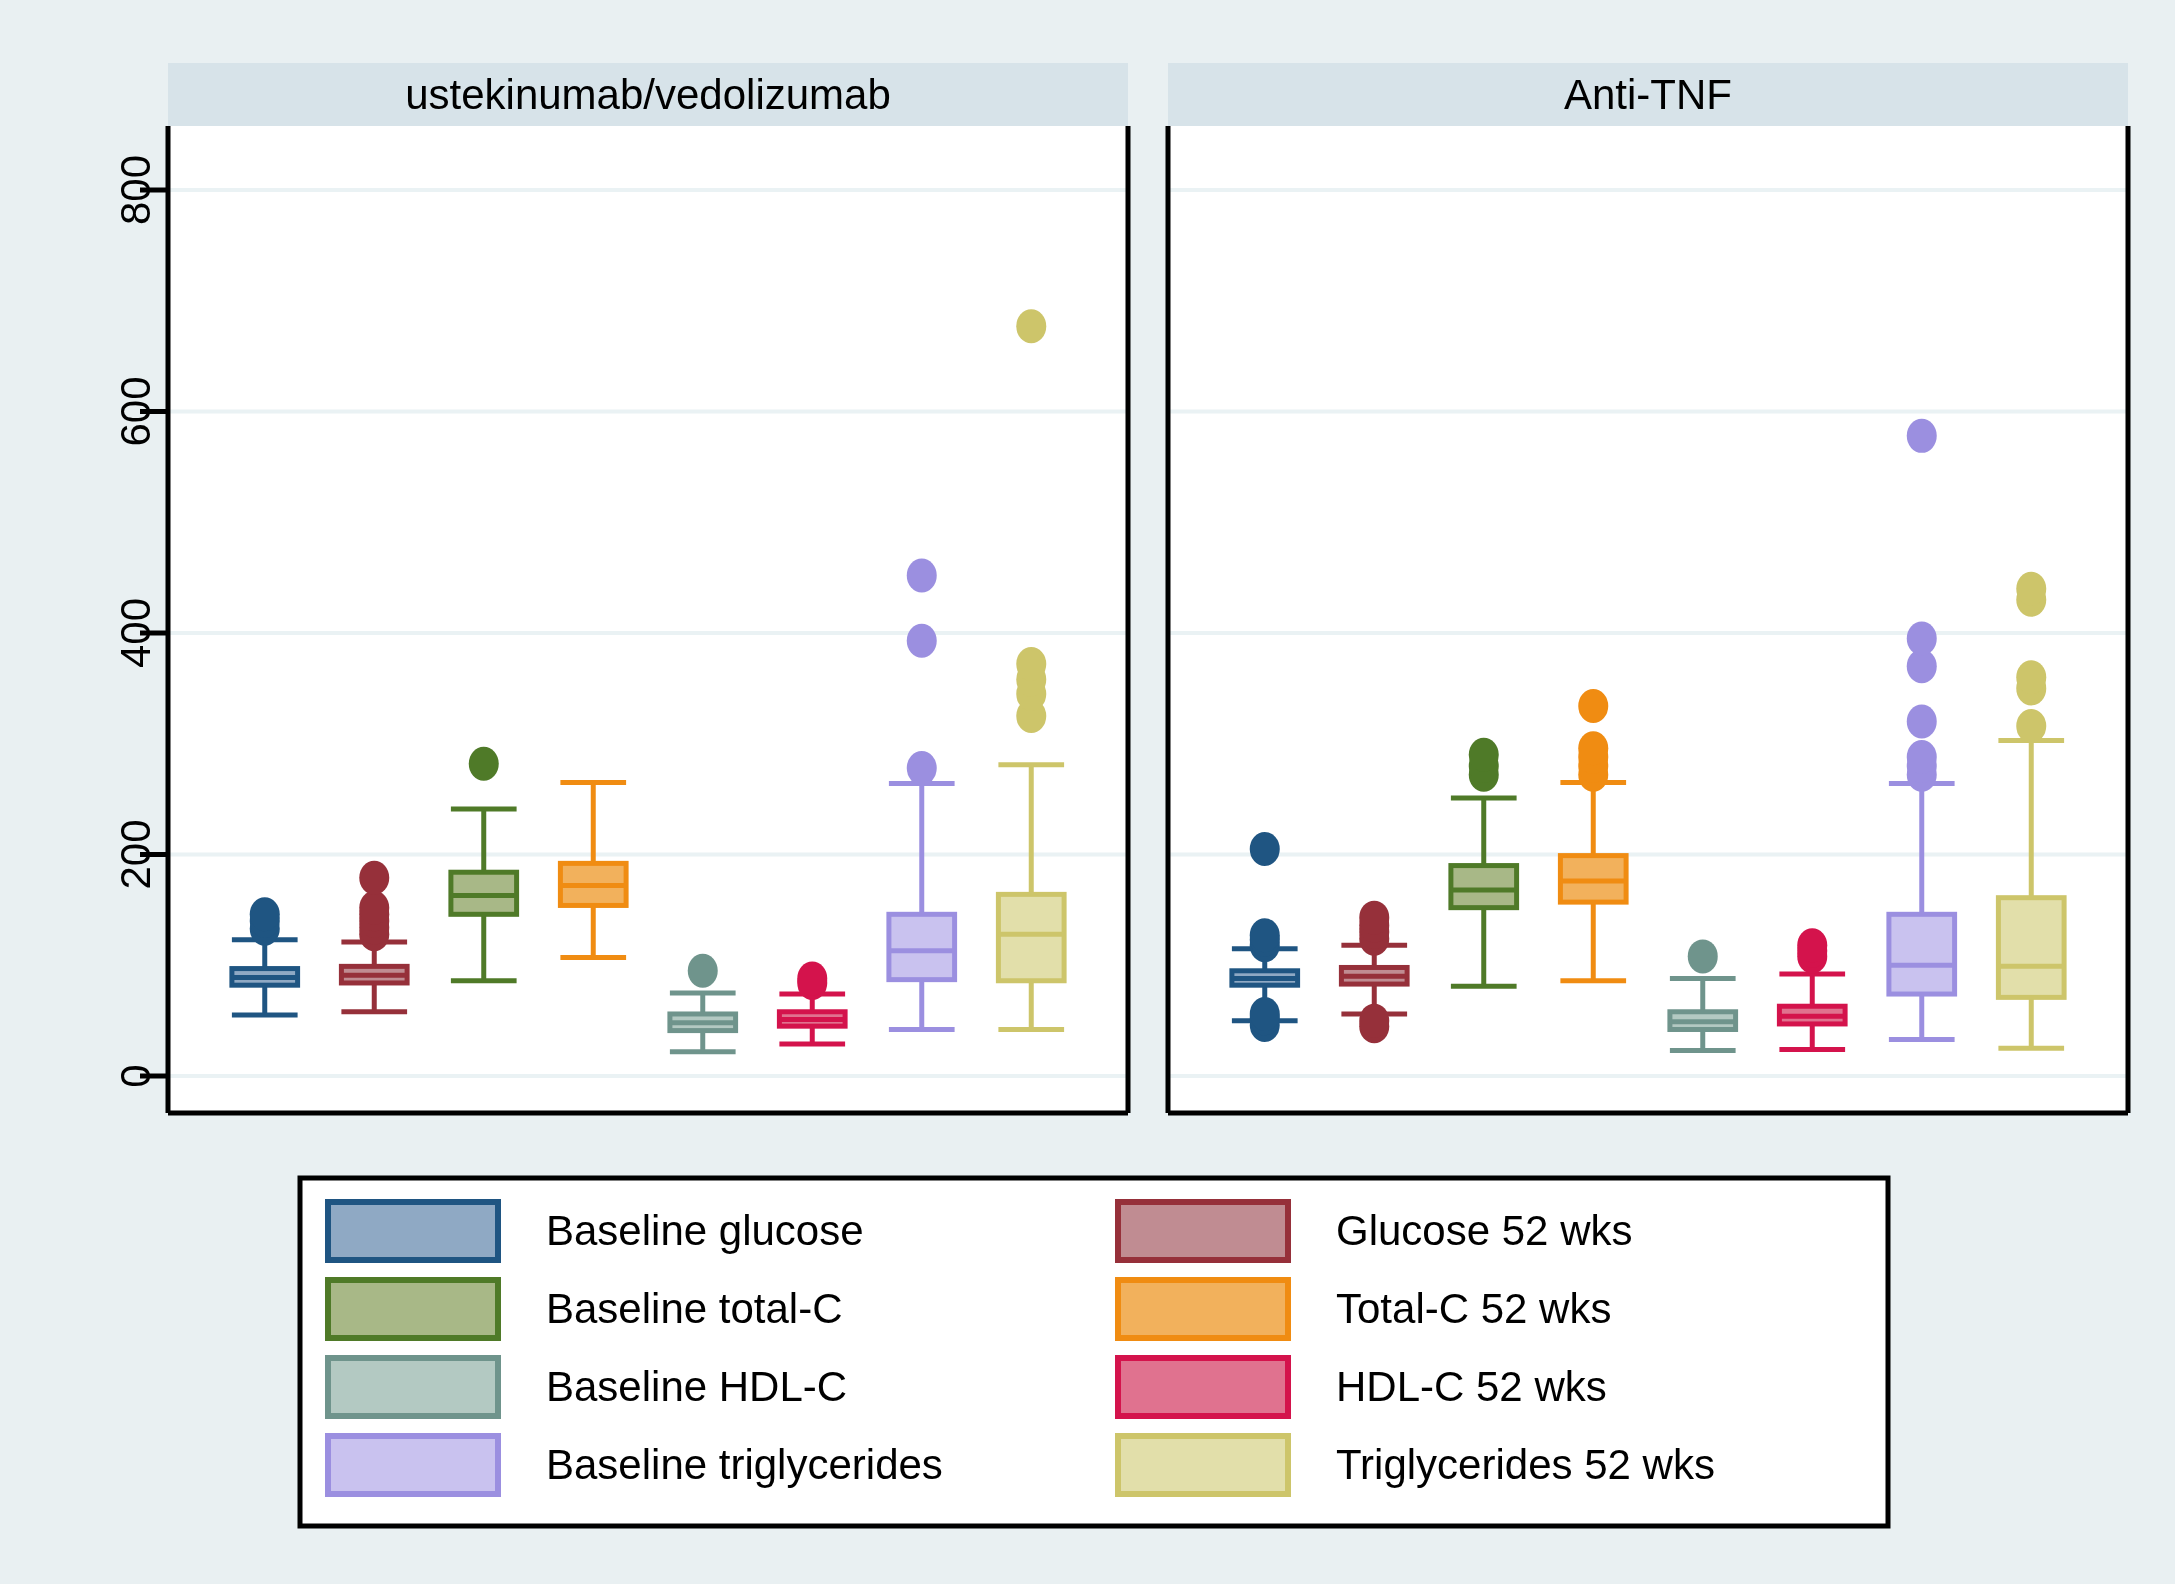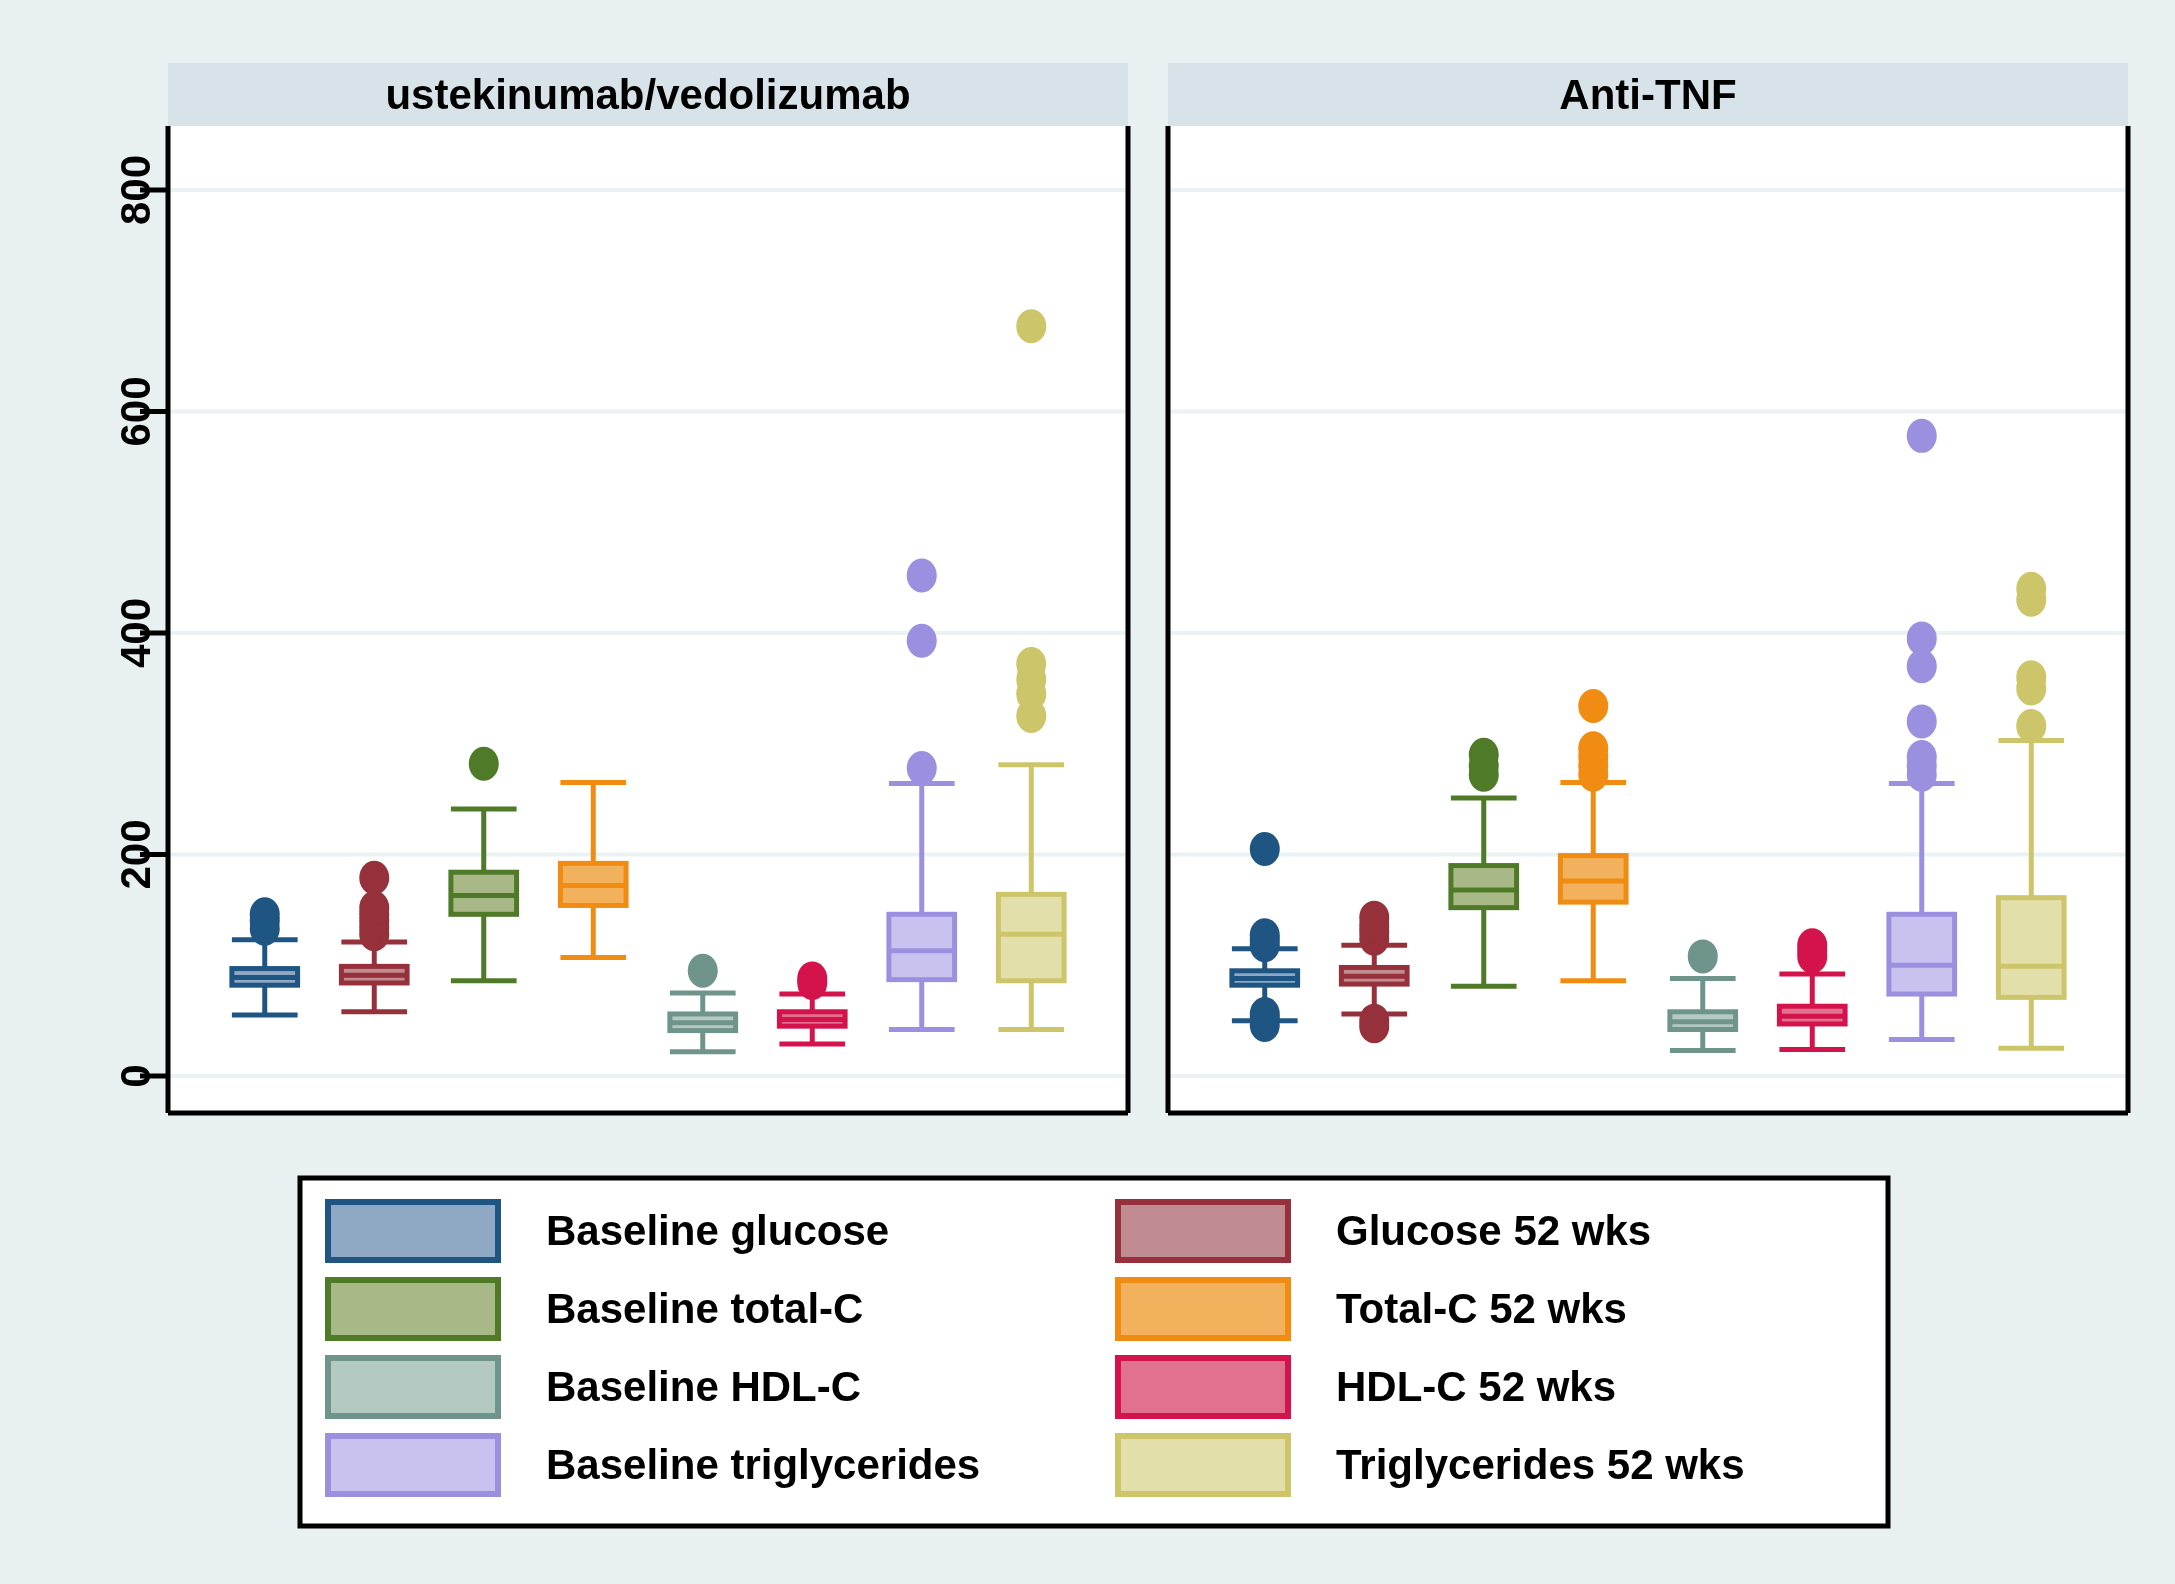--- a/index.html
+++ b/index.html
@@ -2,21 +2,21 @@
 <html><head>
 <meta charset="utf-8">
 <style>
   html,body{margin:0;padding:0;}
   body{
     width:2175px;height:1584px;
     background:#e9f0f2;
     font-family:"Liberation Sans", sans-serif;
     overflow:hidden;
   }
-  #root{position:relative;width:2175px;height:1584px;font-weight:bold;}
+  #root{position:relative;width:2175px;height:1584px;}
   svg{display:block;}
   .panel-title{
     font-family:"Liberation Sans", sans-serif;
     font-size:42px;
     fill:#000;
     text-anchor:middle;
   }
   .tick-label{
     font-family:"Liberation Sans", sans-serif;
     font-size:42px;

